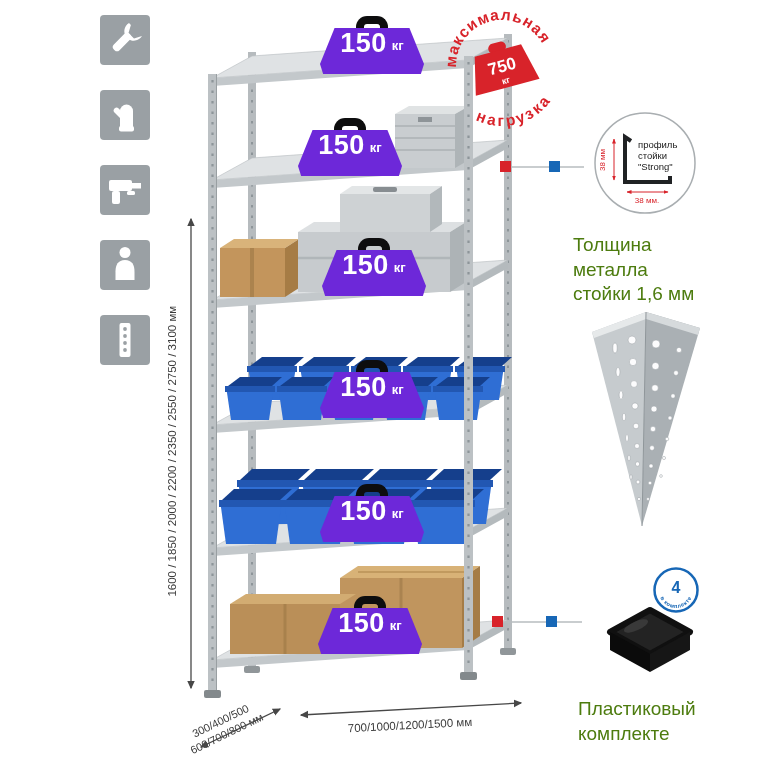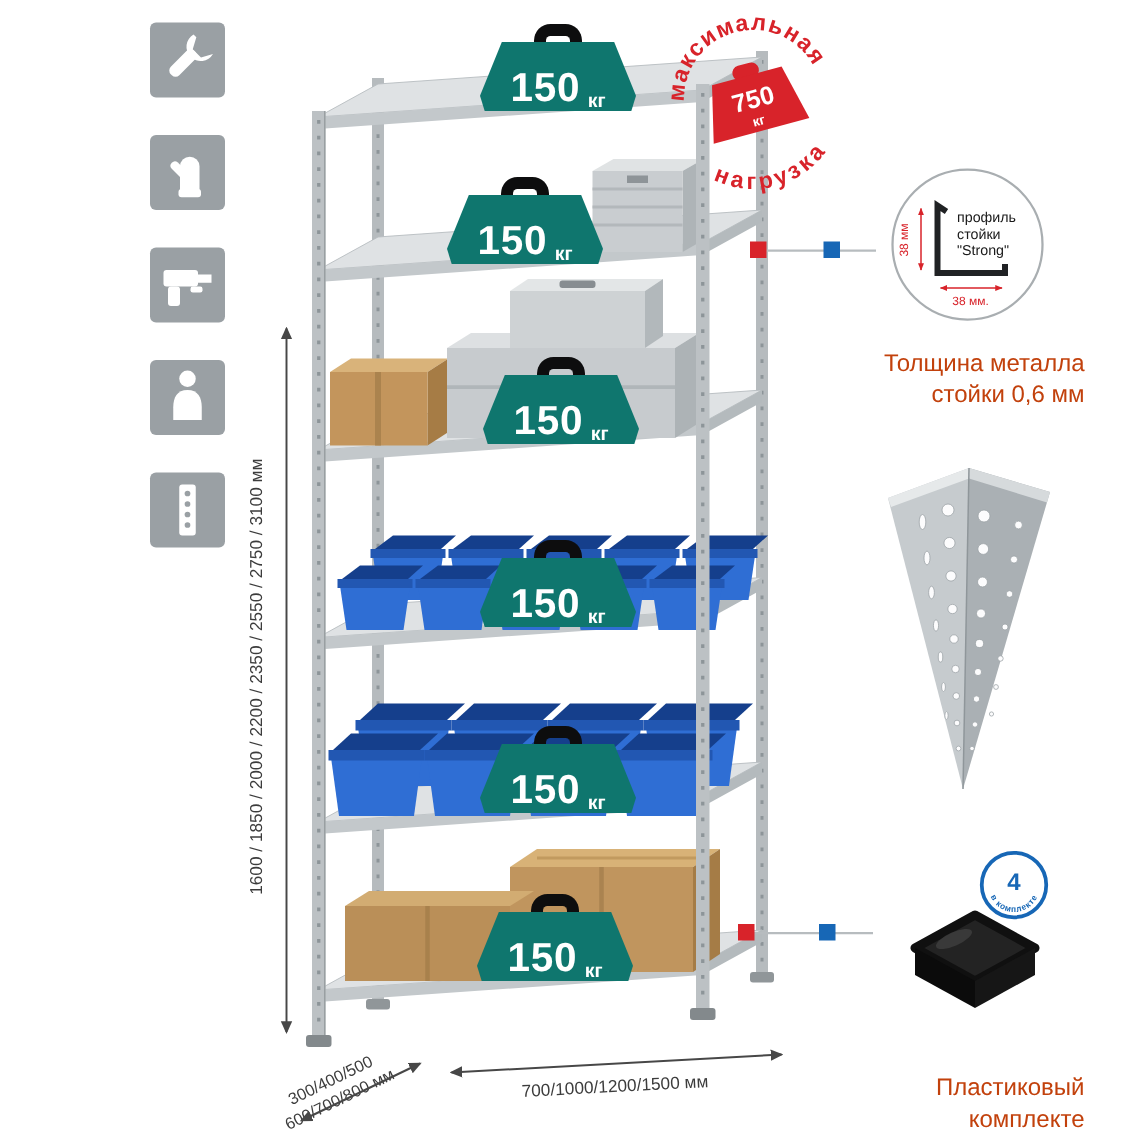--- a/index.html
+++ b/index.html
@@ -5,27 +5,27 @@
   html,body{margin:0;padding:0}
   body{font-family:"Liberation Sans","DejaVu Sans",sans-serif;background:#fff}
   .canvas{position:relative;width:765px;height:765px;background:#fff;overflow:hidden}
   .abs{position:absolute}
   svg{display:block}
   .icon-tile{position:absolute;left:100px;width:50px;height:50px;background:#9aa0a4;border-radius:4px;
              display:flex;align-items:center;justify-content:center}
   .weight{position:absolute;display:flex;flex-direction:column;align-items:center;z-index:6}
   .weight-knob{width:32px;height:15px;box-sizing:border-box;border:8px solid #0d0d0e;border-bottom:none;
                border-radius:11px 11px 0 0;margin-bottom:-3px}
-  .weight-body{width:104px;height:46px;background:#0f766e;
+  .weight-body{width:104px;height:46px;background:#6d28d9;
                clip-path:polygon(14% 0,86% 0,100% 78%,97% 100%,3% 100%,0 78%);
-               display:flex;align-items:flex-end;justify-content:center;color:#fff}
+               display:flex;align-items:flex-start;justify-content:center;color:#fff}
   .weight-body .wv{font-size:27px;font-weight:700;letter-spacing:.5px}
   .weight-body .wu{font-size:13px;font-weight:700;margin:10px 0 0 5px}
   .dim-label{position:absolute;color:#3c3c3c;font-size:11.5px;text-align:center;line-height:1.25}
-  .caption{position:absolute;color:#c2410c;font-size:16px;text-align:right;line-height:1.3}
+  .caption{position:absolute;color:#4d7c0f;font-size:19px;text-align:left;line-height:1.3}
   .stamp{position:absolute;left:434px;top:-2px;width:136px;height:136px;transform:rotate(-15deg);z-index:7}
 </style>
 </head>
 <body>
 
 <div class="canvas">
 
   <div class="icon-tile" style="top:15px">
     <svg width="50" height="50" viewBox="0 0 50 50">
       <g fill="#fff">
@@ -331,21 +331,21 @@
     <line x1="25" y1="32" x2="25" y2="73" stroke="#d8232a" stroke-width="1" marker-start="url(#ar)" marker-end="url(#ar)"></line>
     <text transform="rotate(-90 16 53)" x="16" y="53" font-size="8" fill="#d8232a" text-anchor="middle">38 мм</text>
     <line x1="38" y1="85" x2="79" y2="85" stroke="#d8232a" stroke-width="1" marker-start="url(#ar)" marker-end="url(#ar)"></line>
     <text x="58" y="96" font-size="8" fill="#d8232a" text-anchor="middle">38 мм.</text>
     <text x="49" y="41" font-size="9.5" fill="#1a1a1a">профиль</text>
     <text x="49" y="52" font-size="9.5" fill="#1a1a1a">стойки</text>
     <text x="49" y="63" font-size="9.5" fill="#1a1a1a">"Strong"</text>
   </svg>
   <div class="caption" style="left:573px;top:233px;width:150px">
     <span>Толщина металла</span><br>
-    <span>стойки 0,6 мм</span>
+    <span>стойки 1,6 мм</span>
   </div>
 
   <svg class="abs" style="left:582px;top:298px;z-index:2" width="135" height="240" viewBox="0 0 135 240">
     <polygon points="10,34 64,14 60,228" fill="#c6cbce"></polygon>
     <polygon points="64,14 118,30 60,228" fill="#aab0b4"></polygon>
     <polygon points="10,34 64,14 64,21 12,40" fill="#e6e9ea"></polygon>
     <polygon points="64,14 118,30 116,37 64,21" fill="#d6dadc"></polygon>
     <line x1="64" y1="14" x2="60" y2="228" stroke="#8f969a" stroke-width="1"></line>
     <g fill="#fcfcfd" stroke="#9aa0a4" stroke-width="0.5">
       <circle cx="50" cy="42" r="4"></circle>
@@ -394,18 +394,18 @@
     <defs>
         <path id="bb" d="M 7,25 A 17,17 0 0 0 41,25"></path>
       </defs>
     <circle cx="24" cy="24" r="21.5" fill="#fff" stroke="#1767b6" stroke-width="2.5"></circle>
     <text x="24" y="27" font-size="16" font-weight="bold" fill="#1767b6" text-anchor="middle">4</text>
     <text font-size="5.6" font-weight="bold" fill="#1767b6" letter-spacing="0.5">
       <textPath href="#bb" startOffset="50%" text-anchor="middle">в комплекте</textPath>
     </text>
   </svg>
 
-  <div class="caption" style="left:578px;top:716px;width:145px">
+  <div class="caption" style="left:578px;top:697px;width:145px">
     <span>Пластиковый</span><br>
     <span>комплекте</span>
   </div>
 
 </div>
 
 </body></html>

